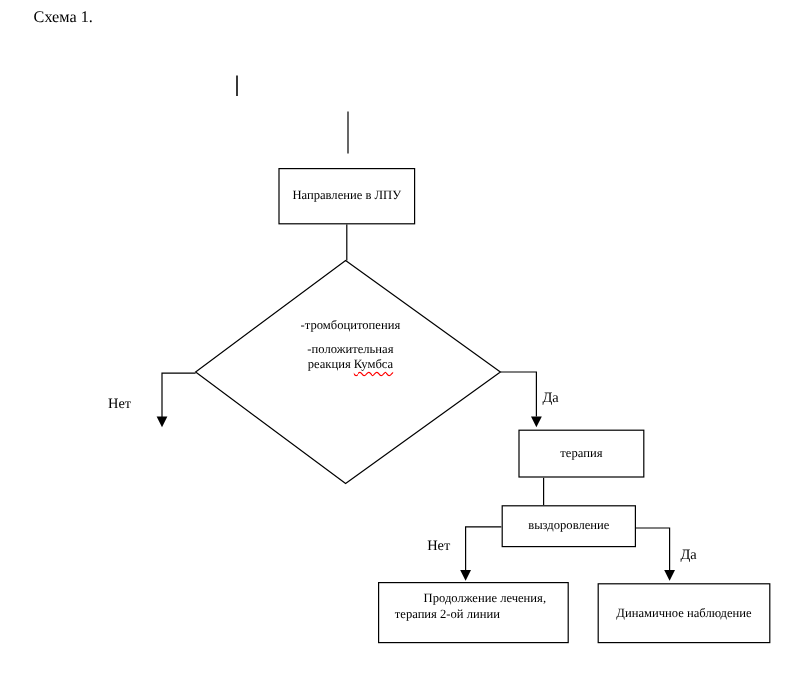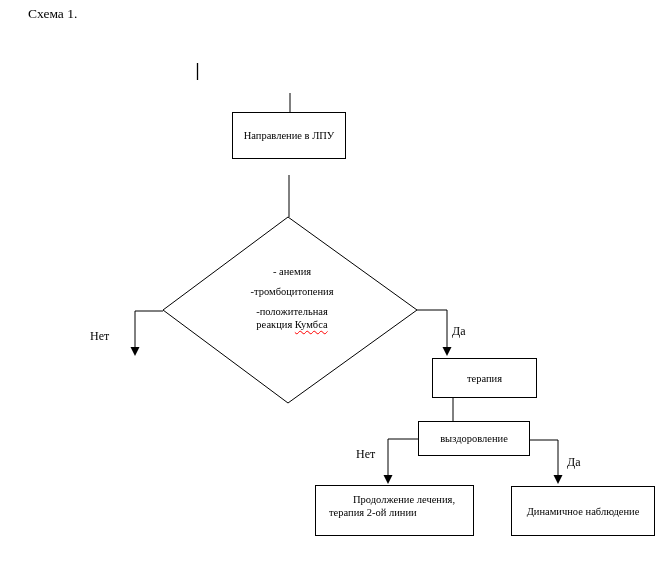--- a/index.html
+++ b/index.html
@@ -31,30 +31,30 @@
     border: 1px solid #000000;
     background: #ffffff;
     display: flex;
     align-items: center;
     justify-content: center;
     text-align: center;
     font-size: 10.5px;
     line-height: 13px;
   }
   #box-suspicion { left: 233px; top: 45px;  width: 120px; height: 48px; }
-  #box-referral  { left: 232px; top: 112px; width: 114px; height: 47px; }
+  #box-referral  { left: 232px; top: 140px; width: 114px; height: 47px; }
   #box-therapy   { left: 432px; top: 358px; width: 105px; height: 40px; }
   #box-recovery  { left: 418px; top: 421px; width: 112px; height: 35px; }
   #box-continue  {
     left: 315px; top: 485px; width: 159px; height: 51px;
     display: block; text-align: left;
     padding: 7px 6px 0 13px;
   }
   #box-continue .first-line { text-indent: 24px; }
-  #box-observe   { left: 498px; top: 486px; width: 144px; height: 50px; margin-left: 13px; }
+  #box-observe   { left: 498px; top: 486px; width: 144px; height: 50px; }
 
   .diamond-text {
     position: absolute;
     left: 221px;
     top: 262px;
     width: 142px;
     text-align: center;
     font-size: 10.5px;
     line-height: 20px;
   }
@@ -108,21 +108,20 @@
     <polyline points="530,440 558,440 558,476" fill="none" stroke="#000" stroke-width="1"></polyline>
     <polygon points="553.5,475 562.5,475 558,484" fill="#000"></polygon>
   </svg>
 
 
   <div class="box" id="box-referral">
     <span>Направление в ЛПУ</span>
   </div>
 
   <div class="diamond-text">
-    <div>- анемия</div>
     <div>-тромбоцитопения</div>
     <div>-положительная</div>
     <div class="wrap-line">
       <span>реакция</span>
       <span class="squiggle">Кумбса</span>
     </div>
   </div>
 
   <div class="box" id="box-therapy">
     <span>терапия</span>

